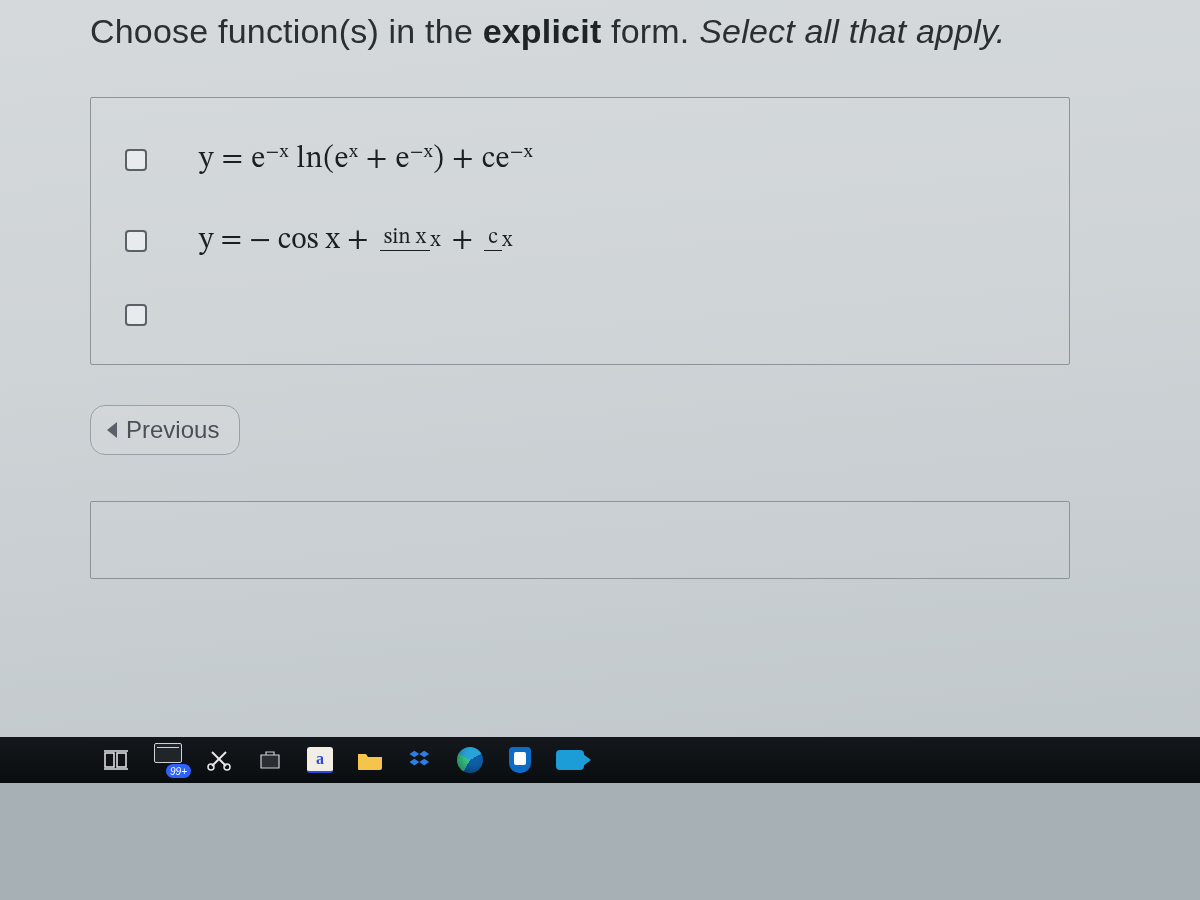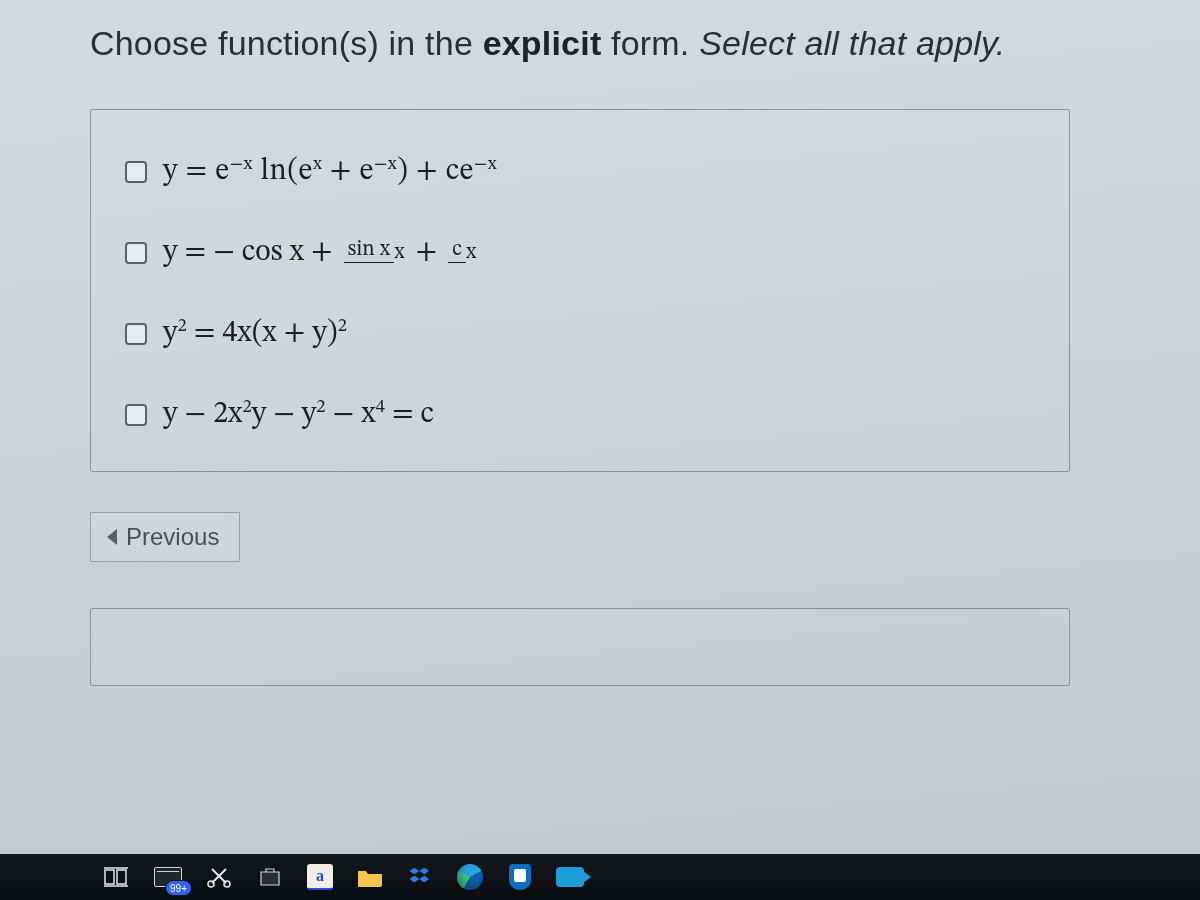--- a/index.html
+++ b/index.html
@@ -4,23 +4,23 @@
 <style>
   * { box-sizing: border-box; margin: 0; padding: 0; }
   html, body {
     width: 1200px; height: 900px;
     font-family: "Helvetica Neue", Arial, sans-serif;
     background: #a7b0b5;
     overflow: hidden;
   }
   .screen {
     position: relative;
-    width: 1200px; height: 900px;
+    width: 1200px; height: 783px;
     background: linear-gradient(175deg, #d5d9dc 0%, #cfd4d7 40%, #c0c7cb 100%);
-    padding: 24px 40px 0 90px;
+    padding: 12px 40px 0 90px;
   }
   .content-frame {
     width: 1020px;
     background: transparent;
   }
   .question-prompt {
     font-size: 34px;
     color: #2a2f33;
     letter-spacing: .2px;
     margin-bottom: 46px;
@@ -48,36 +48,36 @@
   .opt + .opt { border-top: 1px solid rgba(120,128,134,.0); margin-top: 14px; align-items: center; }
   .chk {
     width: 22px; height: 22px;
     border: 2px solid #5a6168;
     border-radius: 4px;
     background: #e7ebed;
     flex: 0 0 22px;
     margin-top: 2px;
     cursor: pointer;
   }
-  .math { white-space: nowrap; }
+  .math { white-space: nowrap; margin-left: 36px; }
   .math sup { font-size: .62em; vertical-align: .55em; line-height: 0; }
   .frac {
     display: inline-flex; flex-direction: row; align-items: center;
     vertical-align: middle; font-size: .72em; line-height: 1;
     margin: 0 4px; transform: translateY(-2px);
   }
   .frac .num { border-bottom: 1.8px solid #1b1f22; padding: 0 4px 2px; }
   .frac .den { padding-top: 3px; }
   .lnsp { letter-spacing: .5px; }
 
   .prev-wrap { margin-bottom: 46px; }
   .prev-btn {
     display: inline-flex; align-items: center; gap: 9px;
     border: 1.5px solid #9aa1a6;
-    border-radius: 1px;
+    border-radius: 15px;
     padding: 10px 20px 10px 16px;
     font-size: 24px;
     color: #4a5055;
     background: rgba(255,255,255,.1);
     cursor: pointer;
     font-family: "Helvetica Neue", Arial, sans-serif;
   }
   .tri-left {
     width: 0; height: 0;
     border-top: 8px solid transparent;
@@ -103,21 +103,21 @@
   }
   .tb-item {
     width: 40px; height: 34px;
     display: flex; align-items: center; justify-content: center;
     border-radius: 3px;
   }
   .tb-item svg { display: block; }
   .tb-task-view { color: #e6e8ea; }
   .tb-mail {
     position: relative; width: 44px; height: 34px;
-    display:flex; align-items:center; justify-content:center;
+    display:flex; align-items:flex-start; justify-content:center;font-style:italic;
   }
   .mail-env {
     width: 28px; height: 20px; border: 1.5px solid #cfd3d6; border-radius: 2px;
     position: relative; background: #20252a;
   }
   .mail-env::before {
     content:""; position:absolute; left:2px; right:2px; top:3px;
     height:0; border-top:1.5px solid #cfd3d6;
     transform-origin: center top;
   }
@@ -184,31 +184,22 @@
           <span> + </span>
           <span class="frac">
             <span class="num">c</span>
             <span class="den">x</span>
           </span>
         </div>
       </div>
 
       <div class="opt">
         <div class="chk"></div>
-        <div class="math">
-          <span>y</span><sup>2</sup><span> = 4x(x + y)</span><sup>2</sup>
-        </div>
-      </div>
-
-      <div class="opt">
-        <div class="chk"></div>
-        <div class="math">
-          <span>y − 2x</span><sup>2</sup><span>y − y</span><sup>2</sup><span> − x</span><sup>4</sup><span> = c</span>
-        </div>
-      </div>
+      </div>
+
 
     </div>
 
     <div class="prev-wrap">
       <div class="prev-btn">
         <span class="tri-left"></span>
         <span>Previous</span>
       </div>
     </div>
 

